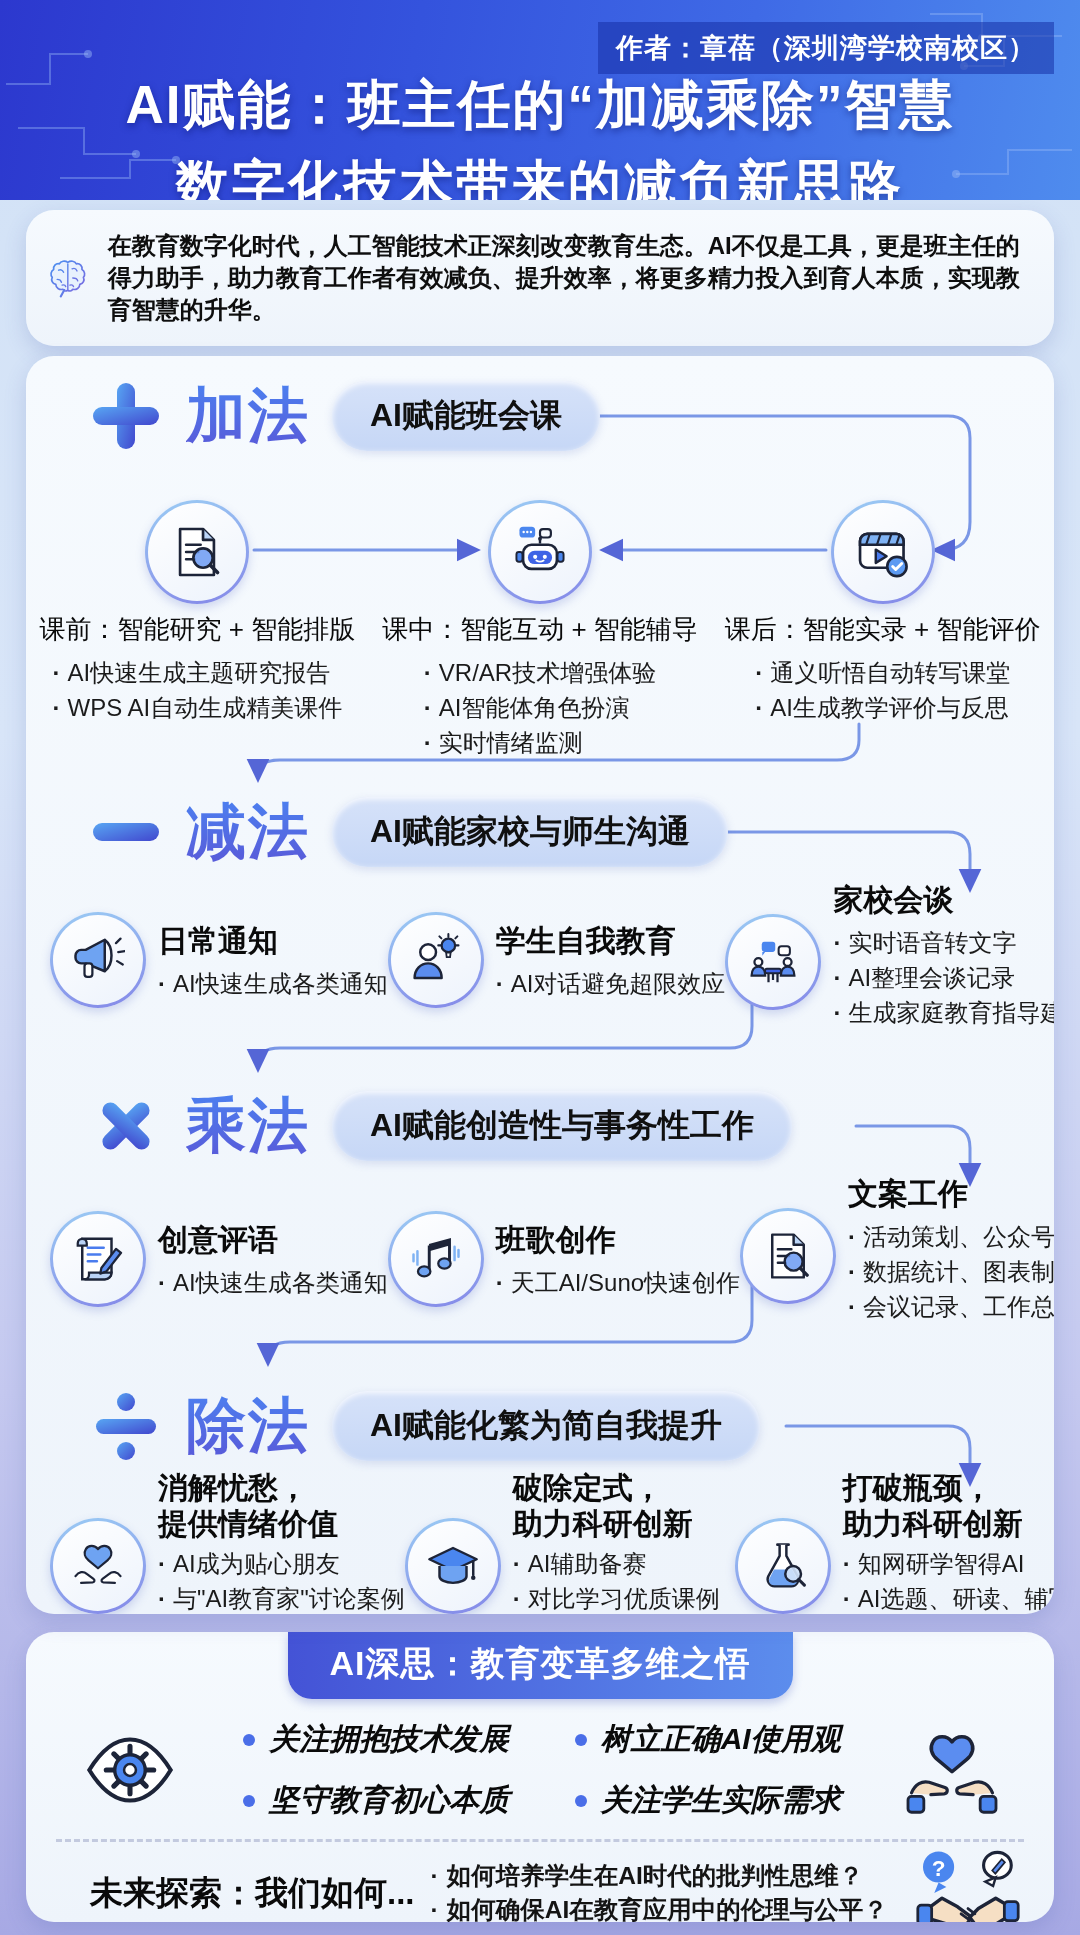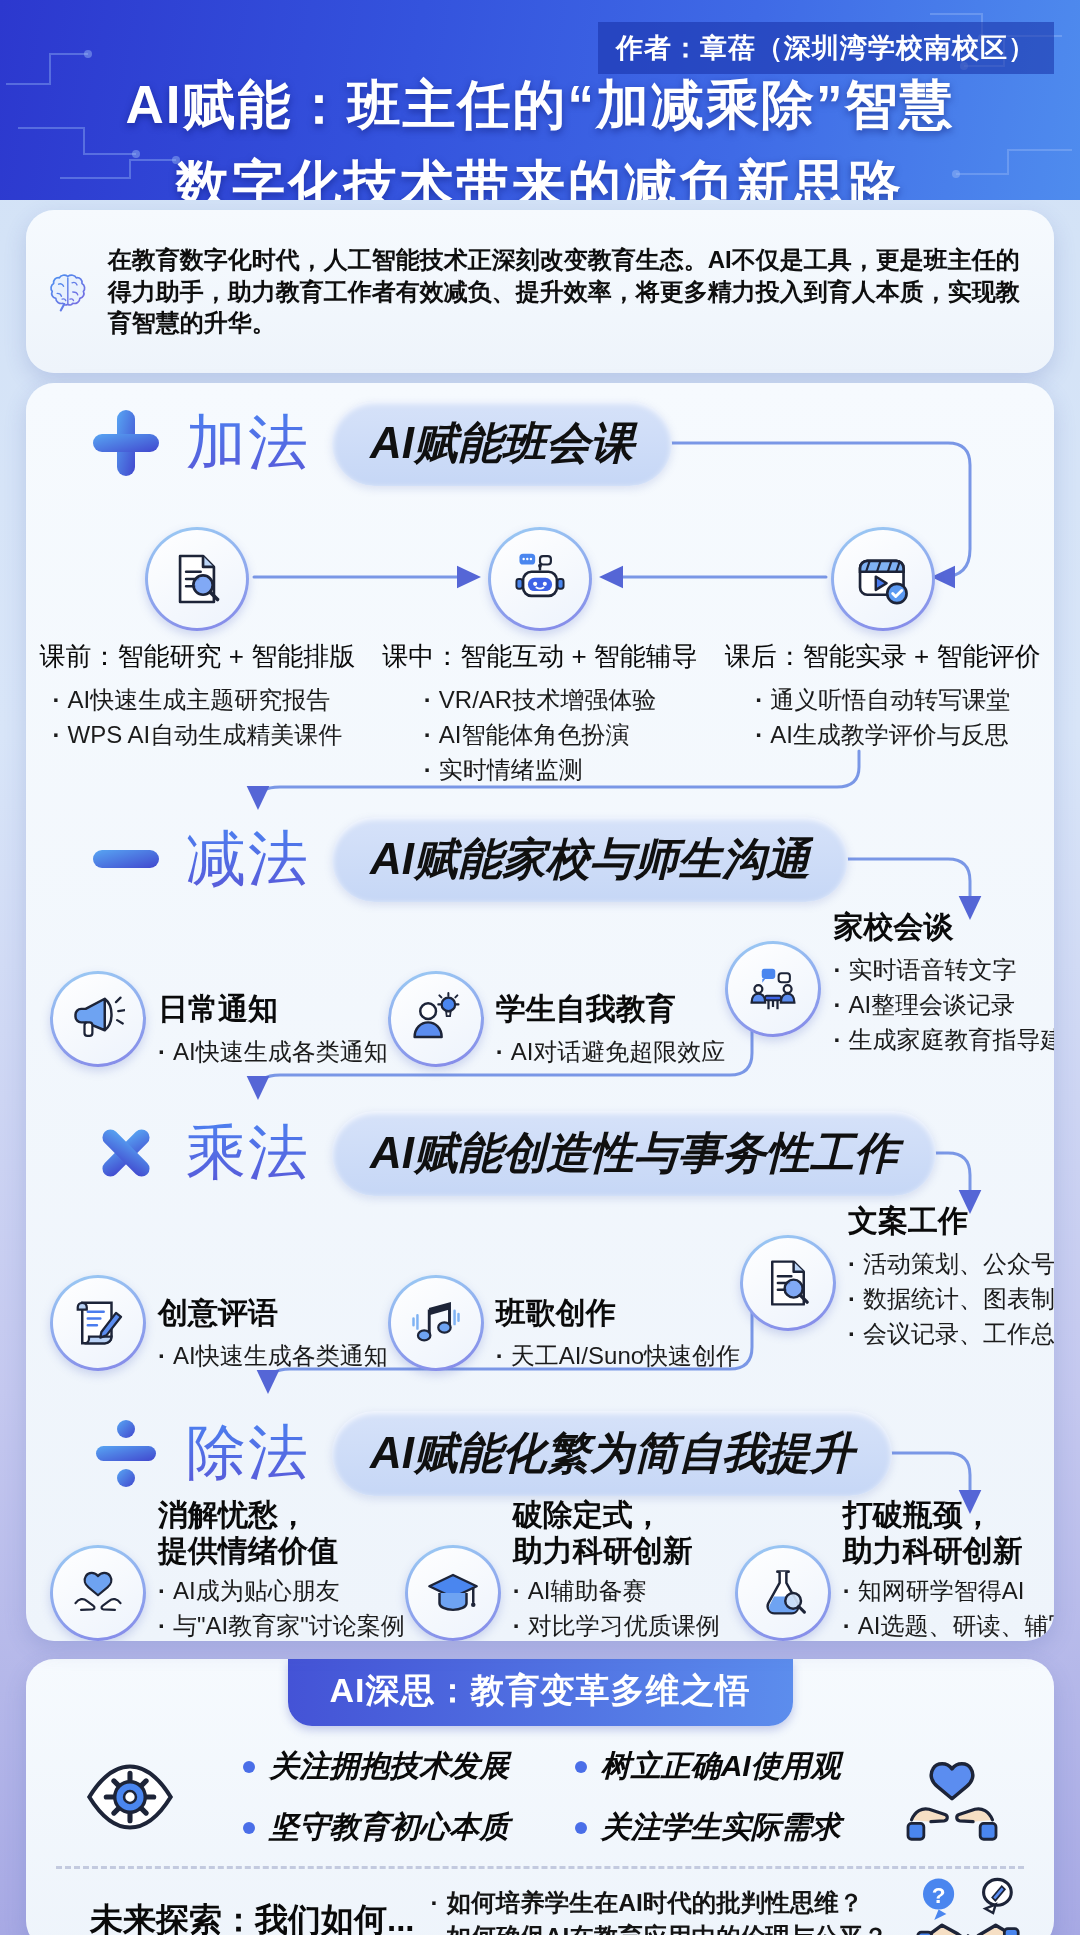--- a/index.html
+++ b/index.html
@@ -14,64 +14,64 @@
   .author-badge { position:absolute; top:22px; right:26px; background:rgba(21,48,165,.55);
     color:#fff; font-size:27px; font-weight:700; padding:8px 18px; letter-spacing:1px; }
   .title { position:absolute; left:0; right:0; top:70px; text-align:center; color:#fff;
     font-weight:900; text-shadow:0 3px 7px rgba(8,20,110,.5); }
   .title .l1 { font-size:53px; letter-spacing:2px; }
   .title .l2 { font-size:53px; letter-spacing:3px; margin-top:8px; }
 
   
   .card { background:linear-gradient(180deg,#f6fafe,#eef4fb); border-radius:28px;
     box-shadow:0 8px 22px rgba(70,90,170,.20); }
-  .intro-card { display:flex; align-items:center; gap:20px; margin:10px 26px 0; height:163px; padding:10px 28px 10px 22px; }
+  .intro-card { display:flex; align-items:center; gap:20px; margin:10px 26px 0; height:136px; padding:10px 28px 10px 22px; }
   .intro-text { font-size:24px; line-height:1.32; font-weight:700; color:#0e0e0e; }
 
   
   .main-card { position:relative; margin:10px 26px 0; width:1028px; height:1258px; overflow:hidden; }
   .overlay { position:absolute; inset:0; z-index:1; pointer-events:none; }
   .mrow { position:relative; z-index:2; }
 
   .sec-header { display:flex; align-items:center; padding-left:62px; }
   .row-s1-header { margin-top:16px; height:88px; }
   .row-s1-flow { margin-top:40px; height:100px; display:flex; }
   .row-s1-text { margin-top:12px; height:130px; display:flex; }
   .row-s2-header { margin-top:46px; height:88px; }
   .row-s2-content { margin-top:4px; height:160px; display:flex; padding:0 24px; }
   .row-s3-header { margin-top:42px; height:88px; }
   .row-s3-content { margin-top:4px; height:170px; display:flex; padding:0 24px; }
   .row-s4-header { margin-top:38px; height:88px; }
   .row-s4-content { margin-top:4px; height:140px; display:flex; padding:0 24px; }
 
   .op-icon { width:76px; height:76px; flex:0 0 76px; }
-  .op-label { margin-left:22px; font-size:60px; font-weight:400; letter-spacing:2px;
+  .op-label { margin-left:22px; font-size:60px; font-weight:700; letter-spacing:2px;
     background:linear-gradient(180deg,#4b84f2 0%,#5a55d6 100%);
     -webkit-background-clip:text; background-clip:text; color:transparent;text-align:right; }
   .pill { margin-left:22px; background:linear-gradient(180deg,#d6e2f9,#c6d7f6);
-    border-radius:46px; padding:13px 38px; font-size:44px; font-weight:800; color:#101010;
-    white-space:nowrap; box-shadow:inset 0 2px 6px rgba(255,255,255,.9), 0 3px 8px rgba(90,110,190,.18);font-style:italic; }
+    border-radius:46px; padding:13px 38px; font-size:32px; font-weight:800; color:#101010;
+    white-space:nowrap; box-shadow:inset 0 2px 6px rgba(255,255,255,.9), 0 3px 8px rgba(90,110,190,.18); }
 
   
   .ring { border-radius:50%; padding:3px; background:linear-gradient(165deg,#9bccf4,#8487e8);
     box-shadow:0 4px 10px rgba(90,110,200,.25); }
   .ring .inner { width:100%; height:100%; border-radius:50%;
     background:linear-gradient(150deg,#ffffff,#edf3fc); display:flex; align-items:center; justify-content:center; }
   .ring-lg { width:104px; height:104px; }
   .ring-sm { width:96px; height:96px; flex:0 0 96px; }
 
   .fcol { flex:1; display:flex; justify-content:center; }
   .s1col { flex:1; text-align:center; }
   .s1col h4 { font-size:26px; font-weight:400; color:#0a0a0a; white-space:nowrap; }
   .bullets { list-style:none; display:inline-block; text-align:left; margin-top:6px; }
   .bullets li { font-size:24px; font-weight:500; color:#1b1b1b; line-height:1.3; margin-top:4px; white-space:nowrap; }
   .bullets li::before { content:"·"; font-weight:900; margin-right:7px; }
 
   .col { display:flex; }
-  .colA { align-items:flex-end; gap:12px; }
+  .colA { align-items:center; gap:12px; }
   .colC { align-items:flex-start; gap:12px; }
   .colC .ring-sm { margin-top:34px; }
   .col h4 { font-size:30px; font-weight:800; color:#0a0a0a; white-space:nowrap; }
   .col .bullets { margin-top:2px; }
   .w1 { flex:0 0 320px; } .w2 { flex:0 0 330px; } .w3 { flex:1; }
   .colD { align-items:flex-end; gap:12px; }
   .colD .ring-sm { margin-top:10px; }
   .colD h4 { line-height:1.2; }
 
   

